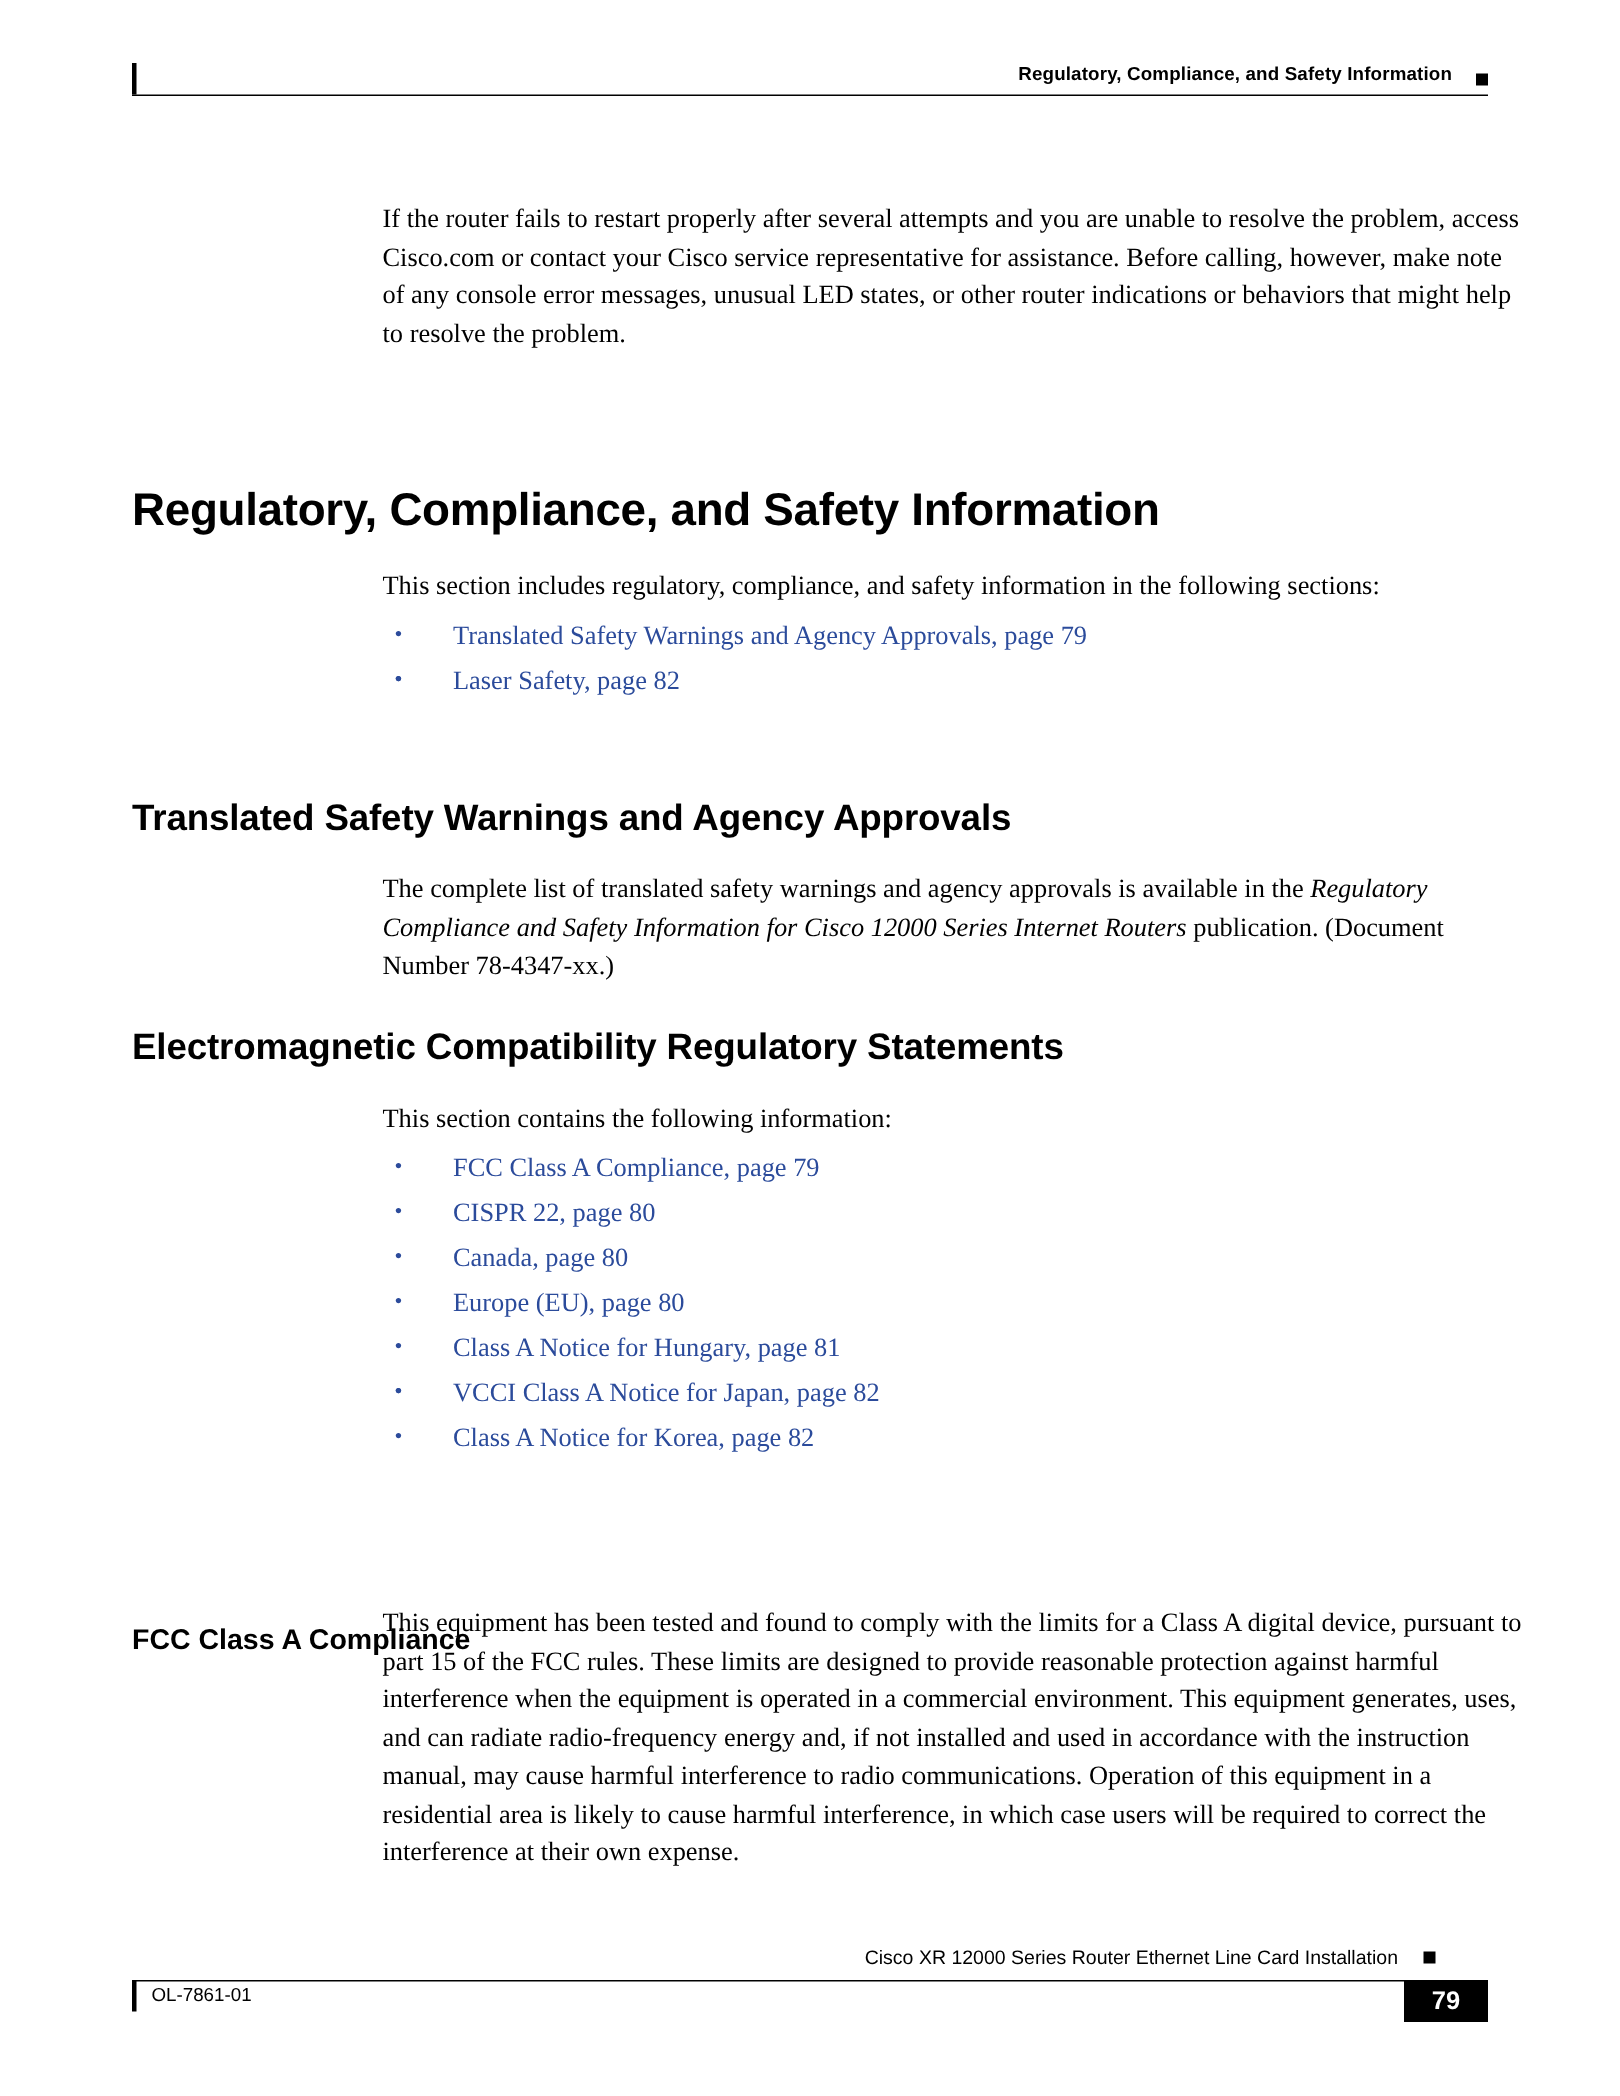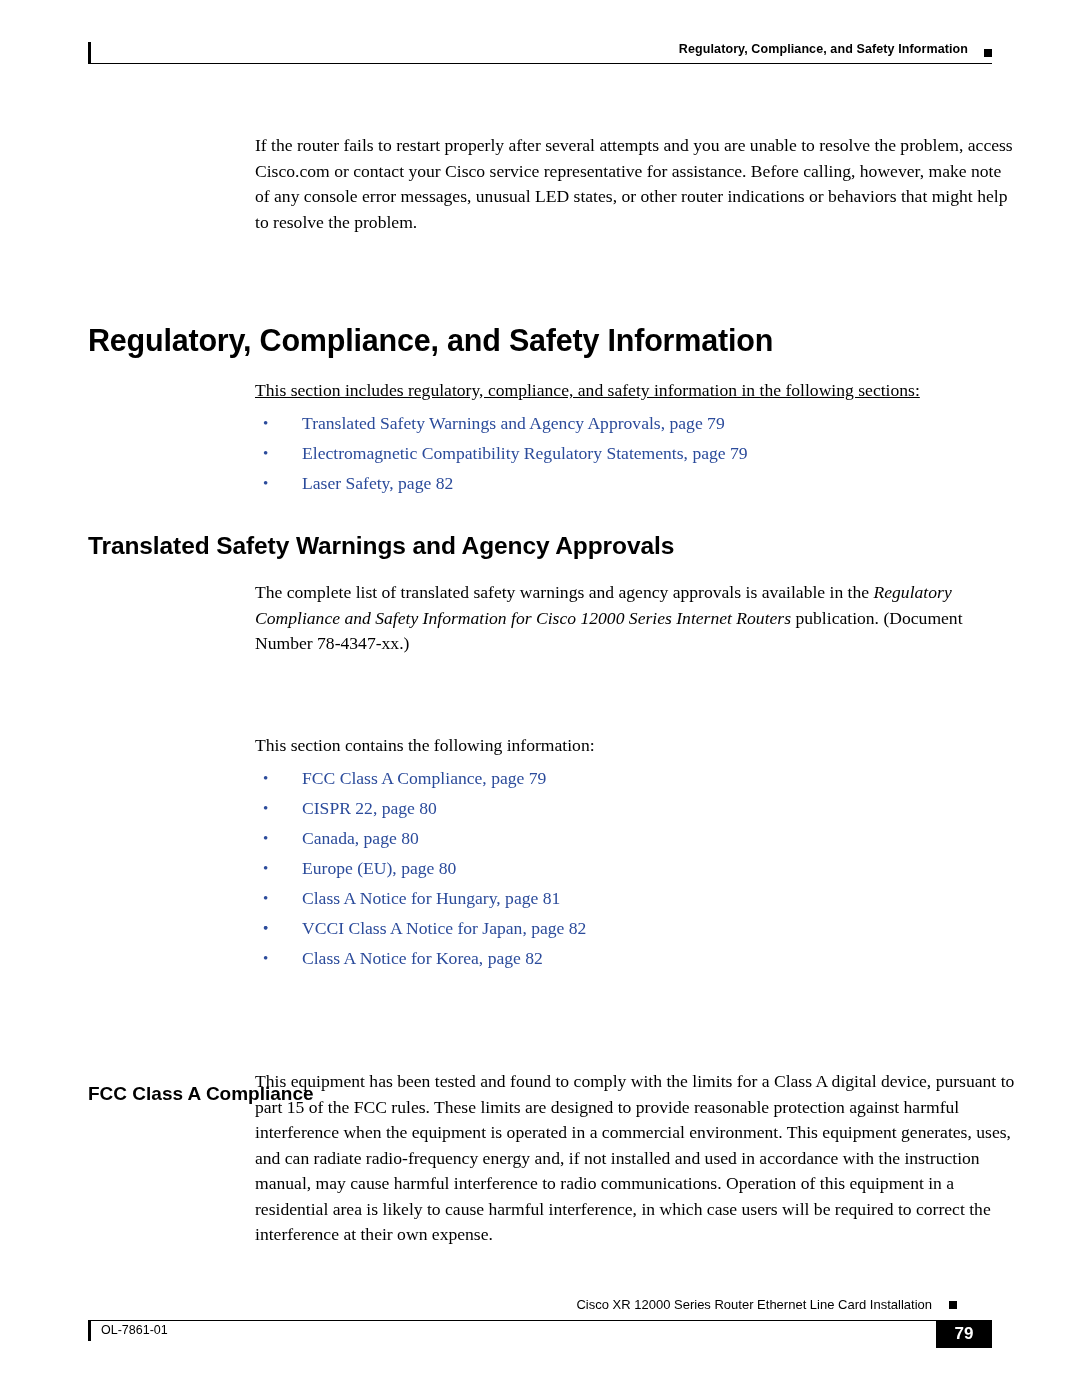--- a/index.html
+++ b/index.html
@@ -217,38 +217,39 @@
     <div class="header-title">Regulatory, Compliance, and Safety Information</div>
     <div class="header-square"></div>
   </div>
 
   <div class="body-col" style="top:133px;">
     <p class="para">If the router fails to restart properly after several attempts and you are unable to resolve the problem, access Cisco.com or contact your Cisco service representative for assistance. Before calling, however, make note of any console error messages, unusual LED states, or other router indications or behaviors that might help to resolve the problem.</p>
   </div>
 
   <h1 class="h1" style="top:322px;">Regulatory, Compliance, and Safety Information</h1>
 
-  <div class="body-col" style="top:378px;text-decoration:underline;">
+  <div class="body-col" style="top:378px;">
     <p class="para">This section includes regulatory, compliance, and safety information in the following sections:</p>
   </div>
 
   <div class="body-col" style="top:408px;">
     <ul class="xref-list">
       <li><span class="bullet">•</span><span class="xref">Translated Safety Warnings and Agency Approvals, page 79</span></li>
-      <li><span class="bullet">•</span><span class="xref">Electromagnetic Compatibility Regulatory Statements, page 79</span></li>
+      <li><span class="bullet">•</span></li>
       <li><span class="bullet">•</span><span class="xref">Laser Safety, page 82</span></li>
     </ul>
   </div>
 
   <h2 class="h2" style="top:531px;">Translated Safety Warnings and Agency Approvals</h2>
 
   <div class="body-col" style="top:580px;">
     <p class="para"><span>The complete list of translated safety warnings and agency approvals is available in the </span><i>Regulatory Compliance and Safety Information for Cisco 12000 Series Internet Routers</i><span> publication. (Document Number 78-4347-xx.)</span></p>
   </div>
 
+  <h2 class="h2" style="top:684px;">Electromagnetic Compatibility Regulatory Statements</h2>
 
   <div class="body-col" style="top:733px;">
     <p class="para">This section contains the following information:</p>
   </div>
 
   <div class="body-col" style="top:763px;">
     <ul class="xref-list">
       <li><span class="bullet">•</span><span class="xref">FCC Class A Compliance, page 79</span></li>
       <li><span class="bullet">•</span><span class="xref">CISPR 22, page 80</span></li>
       <li><span class="bullet">•</span><span class="xref">Canada, page 80</span></li>

